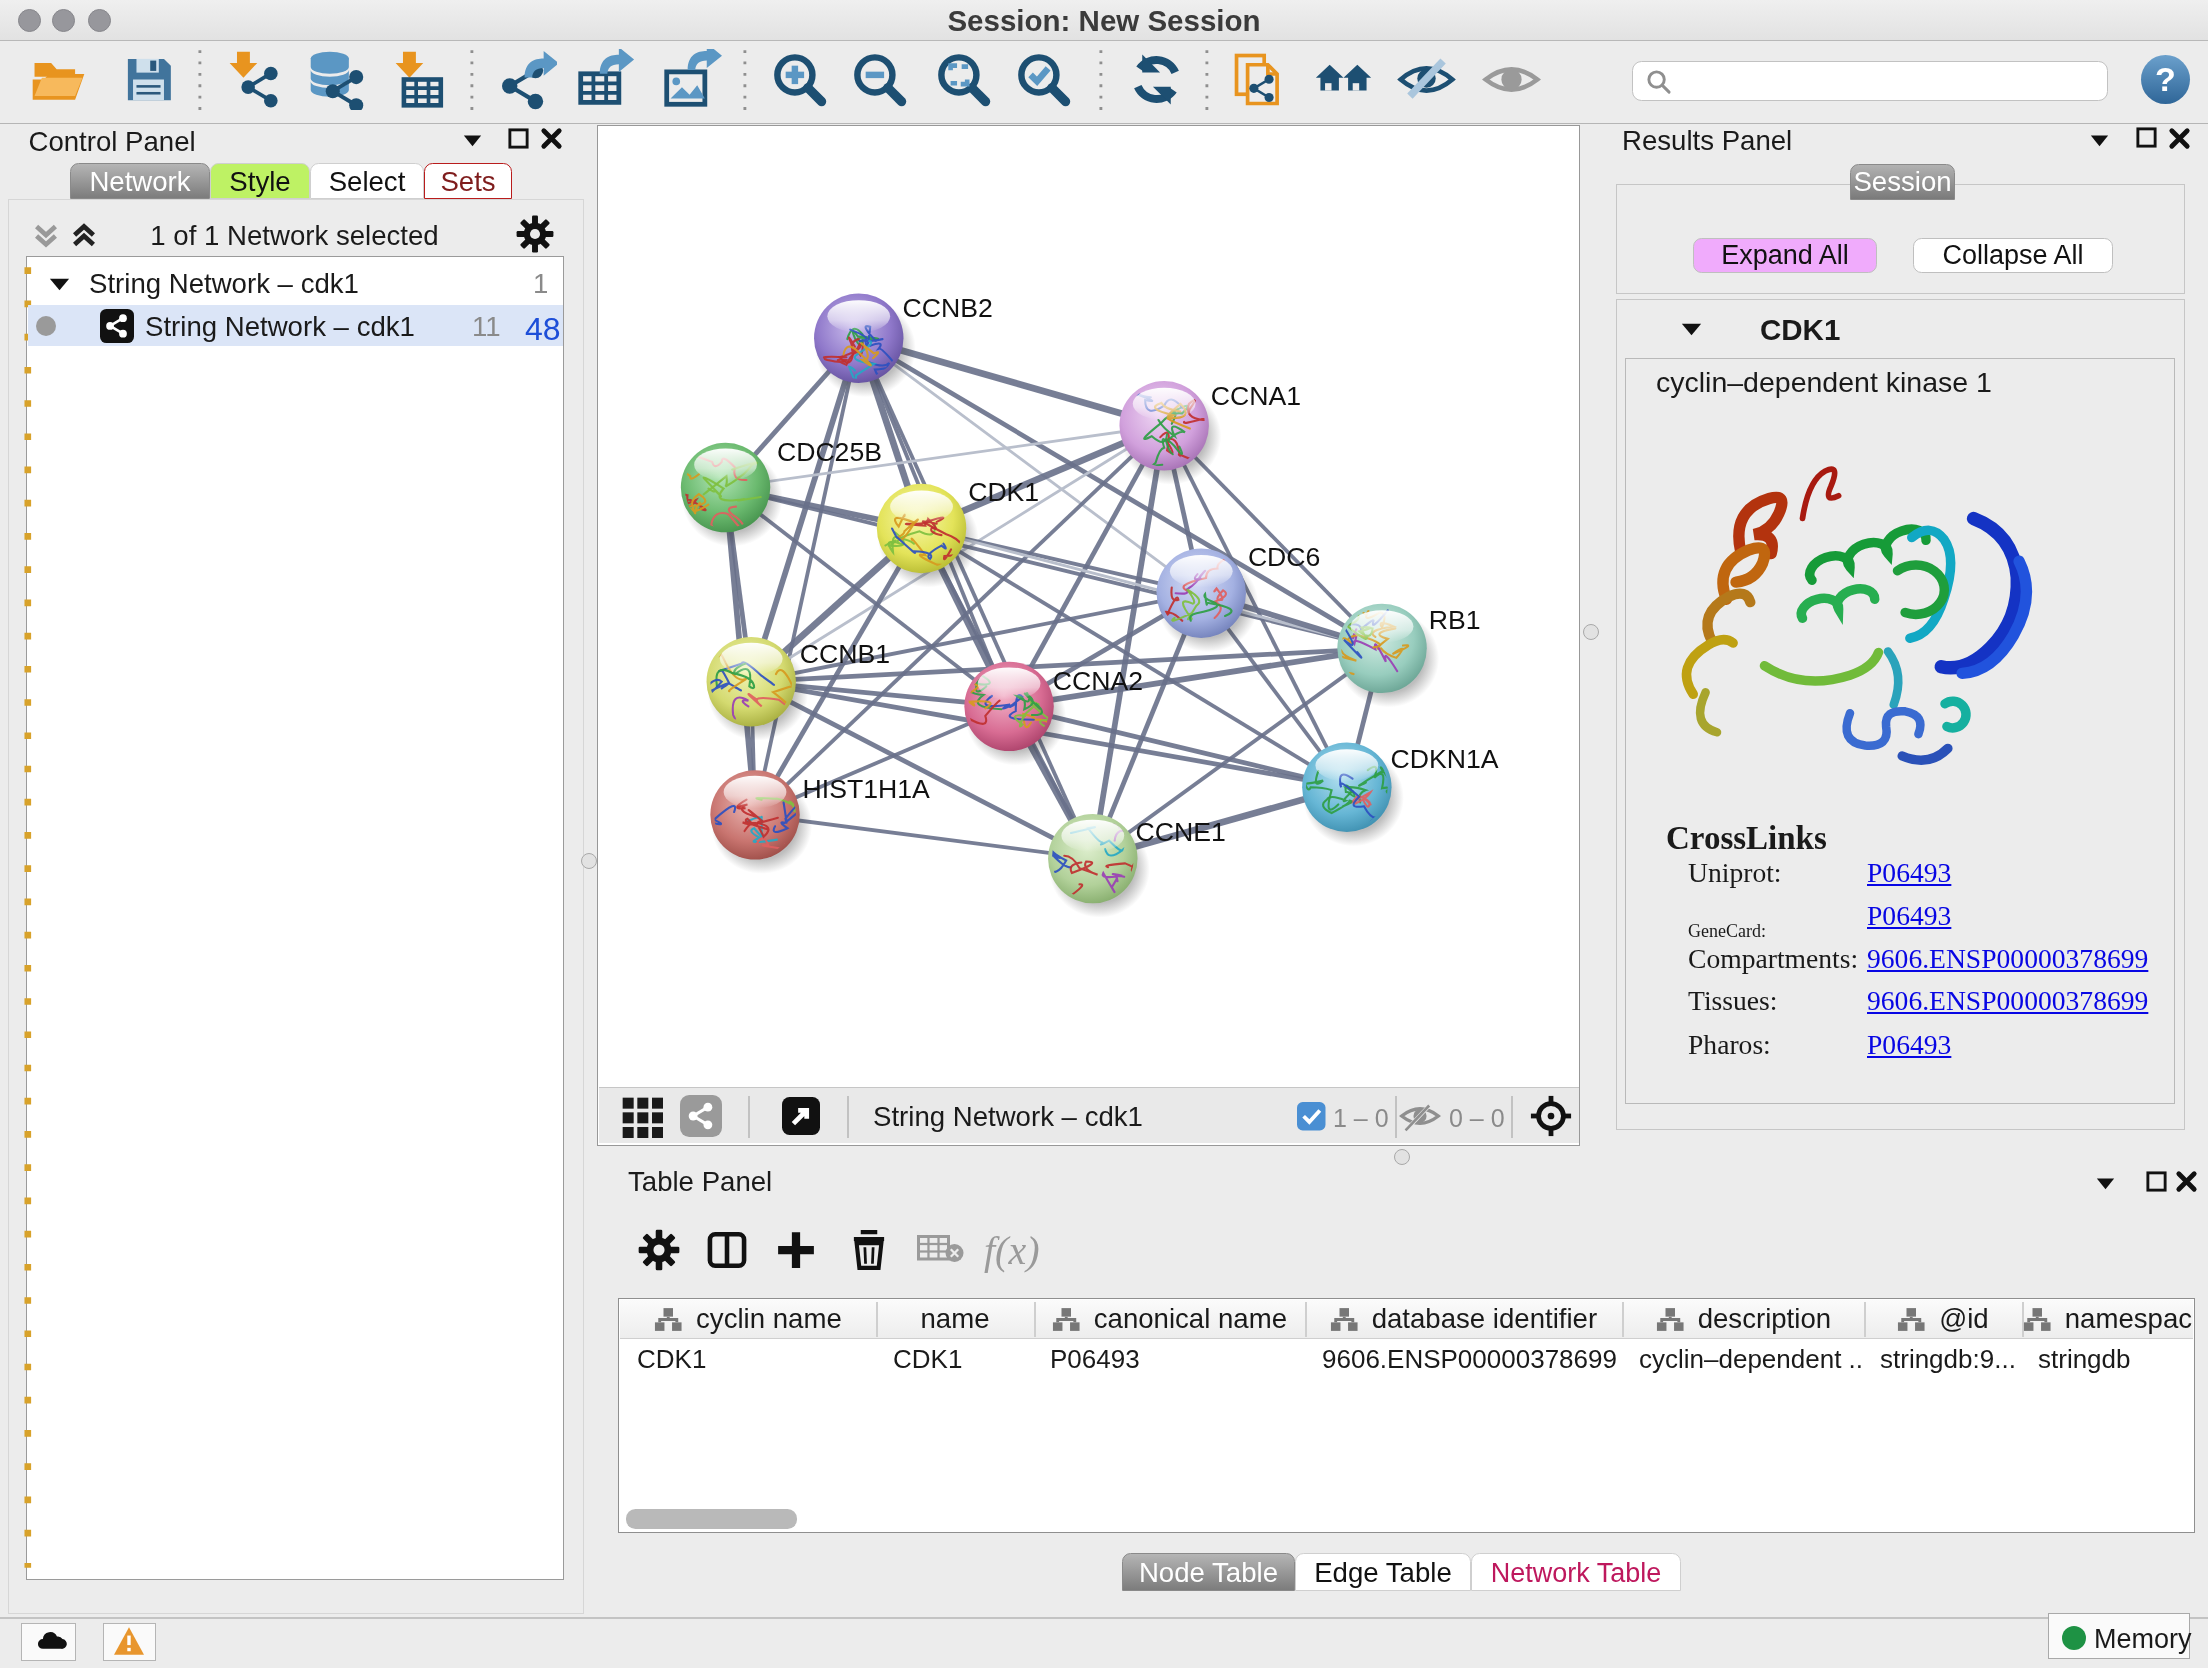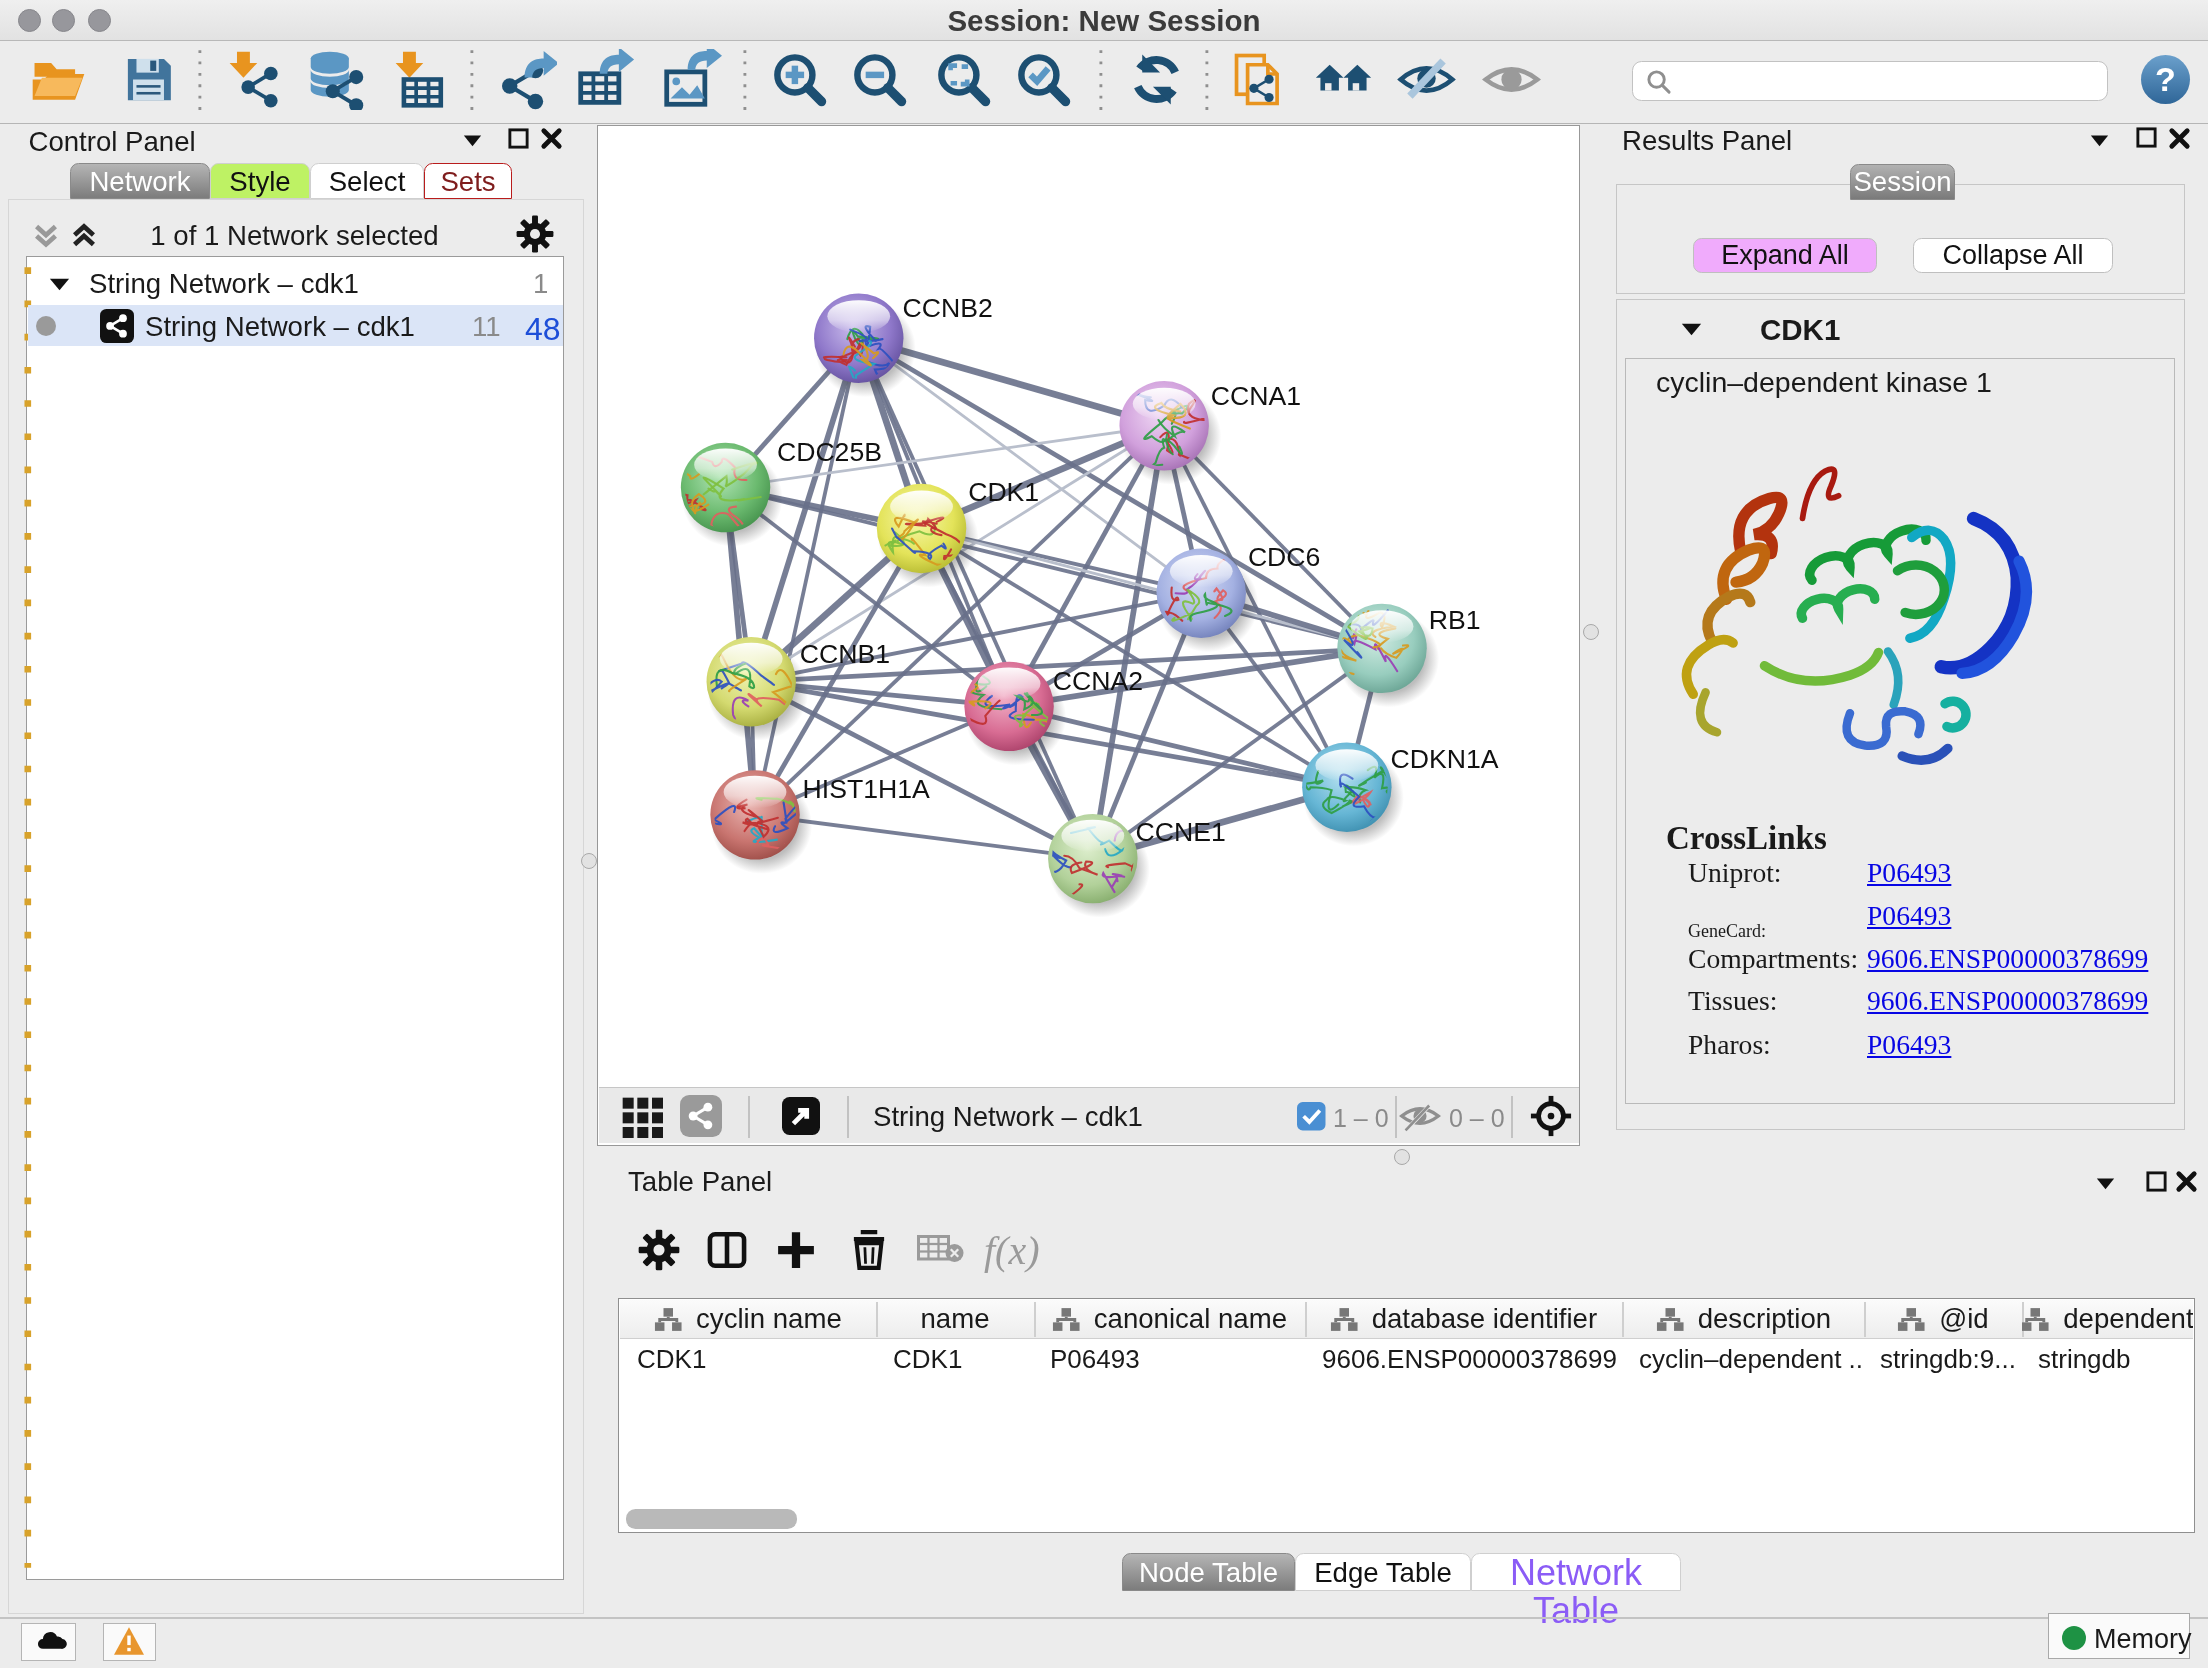--- a/index.html
+++ b/index.html
@@ -763,33 +763,33 @@
 <div class="abs" style="left:2022px;top:1302px;width:1.9px;height:35px;background:#cfcfcf"></div>
 <div class="abs" style="left:2022px;top:1300px;width:171px;height:38px;display:flex;align-items:center;justify-content:center;font-size:27.6px;color:#1a1a1a;overflow:hidden">
     <svg width="28.5" height="27" viewBox="0 0 30 26" style="margin-right:13.3px;flex:none">
       <g fill="#777">
         <rect x="10" y="1" width="10" height="9"></rect>
         <rect x="1" y="16" width="10" height="9"></rect>
         <rect x="19" y="16" width="10" height="9"></rect>
         <path d="M 15 10 v 3 M 6 16 v -3 h 18 v 3" stroke="#777" stroke-width="3" fill="none"></path>
       </g>
     </svg>
-    <span style="white-space:nowrap">dependent</span>
+    <span style="white-space:nowrap">namespac</span>
   </div>
 <div class="txt" style="left:637px;top:1344px;font-size:26px;width:219px;overflow:hidden">CDK1</div>
 <div class="txt" style="left:893px;top:1344px;font-size:26px;width:133px;overflow:hidden">CDK1</div>
 <div class="txt" style="left:1050px;top:1344px;font-size:26px;width:238px;overflow:hidden">P06493</div>
 <div class="txt" style="left:1322px;top:1344px;font-size:26px;width:297px;overflow:hidden">9606.ENSP00000378699</div>
 <div class="txt" style="left:1639px;top:1344px;font-size:26px;width:224px;overflow:hidden">cyclin–dependent ...</div>
 <div class="txt" style="left:1880px;top:1344px;font-size:26px;width:141px;overflow:hidden">stringdb:9...</div>
 <div class="txt" style="left:2038px;top:1344px;font-size:26px;width:152px;overflow:hidden">stringdb</div>
 <div class="abs" style="left:626px;top:1509px;width:171px;height:20px;background:#b9b9b9;border-radius:9.5px"></div>
 <div class="abs" style="left:1122px;top:1553px;width:173px;height:38px;background:linear-gradient(#b5b5b5,#7c7c7c);border:1px solid #8a8a8a;border-radius:8.6px 8.6px 0 0;color:#fff;font-size:27.6px;text-align:center;line-height:38px">Node Table</div>
 <div class="abs" style="left:1295px;top:1553px;width:176px;height:38px;background:#fff;border:1px solid #cfcfcf;border-radius:8.6px 8.6px 0 0;color:#111;font-size:27.6px;text-align:center;line-height:38px">Edge Table</div>
-<div class="abs" style="left:1471px;top:1553px;width:210px;height:38px;background:#fff;border:1px solid #cfcfcf;border-radius:8.6px 8.6px 0 0;color:#8b5cf6;font-size:36px;text-align:center;line-height:38px">Network Table</div>
+<div class="abs" style="left:1471px;top:1553px;width:210px;height:38px;background:#fff;border:1px solid #cfcfcf;border-radius:8.6px 8.6px 0 0;color:#be185d;font-size:27px;text-align:center;line-height:38px">Network Table</div>
 <div class="abs" style="left:0;top:1617px;width:2208px;height:1.9px;background:#c3c3c3"></div>
 <div class="abs" style="left:21px;top:1623px;width:55px;height:38px;background:#fafafa;border:1.9px solid #b5b5b5"></div>
 <svg style="position:absolute;left:29.5px;top:1628px" width="38" height="27" viewBox="0 0 48 44">
     <path d="M 14 34 a 8 8 0 0 1 0 -16 a 12 12 0 0 1 23 -4 a 9 9 0 0 1 9 4 a 8 8 0 0 1 -2 16 z" fill="#111"></path>
   </svg>
 <div class="abs" style="left:103px;top:1623px;width:53px;height:38px;background:#fafafa;border:1.9px solid #b5b5b5"></div>
 <svg style="position:absolute;left:112px;top:1626px" width="34" height="30" viewBox="0 0 48 44">
     <path d="M 24 2 L 46 42 H 2 Z" fill="#e8962e"></path>
     <rect x="21.5" y="14" width="5" height="14" fill="#fff"></rect>
     <rect x="21.5" y="32" width="5" height="5" fill="#fff"></rect>

